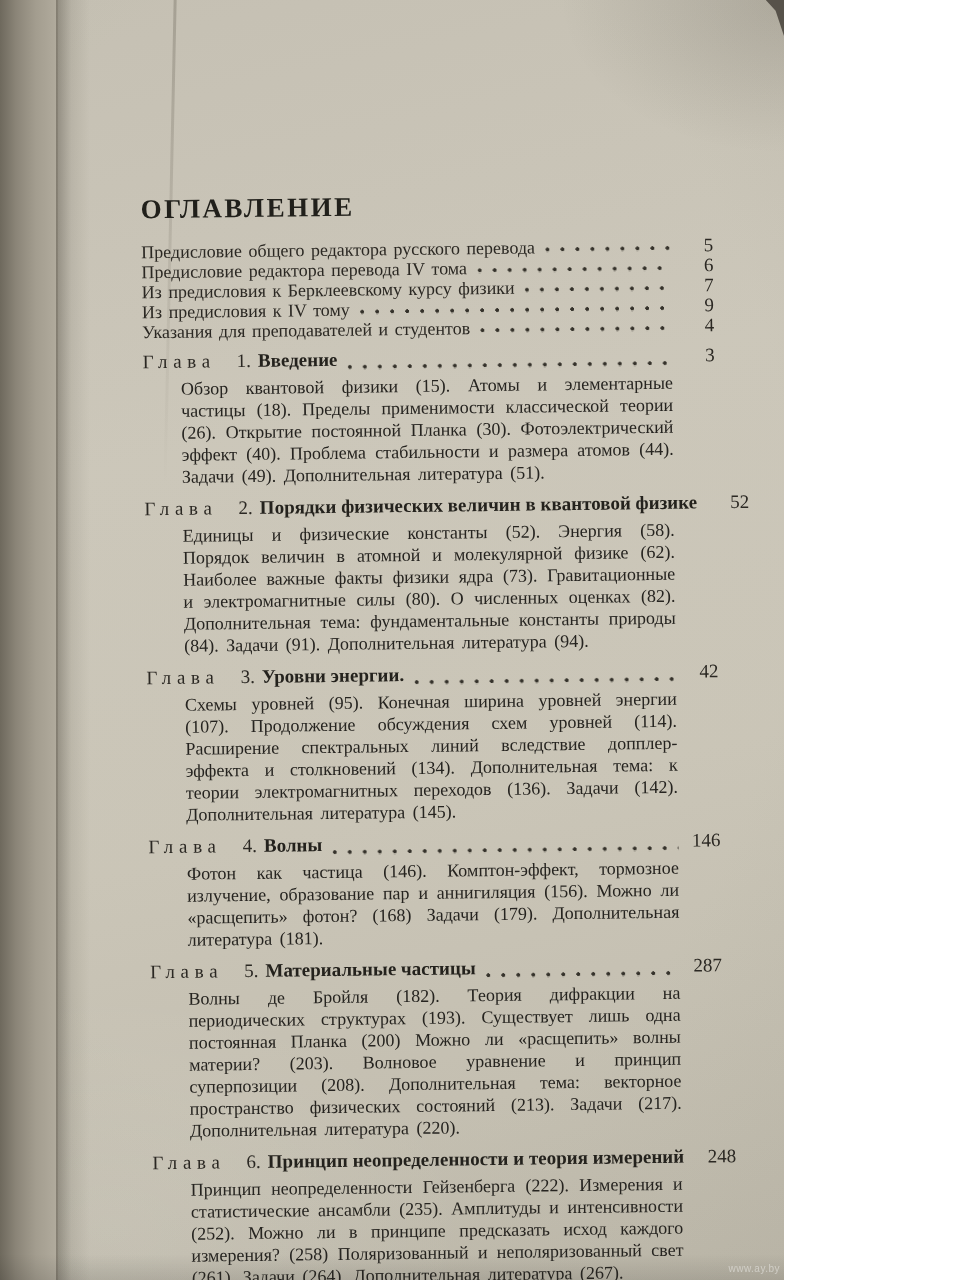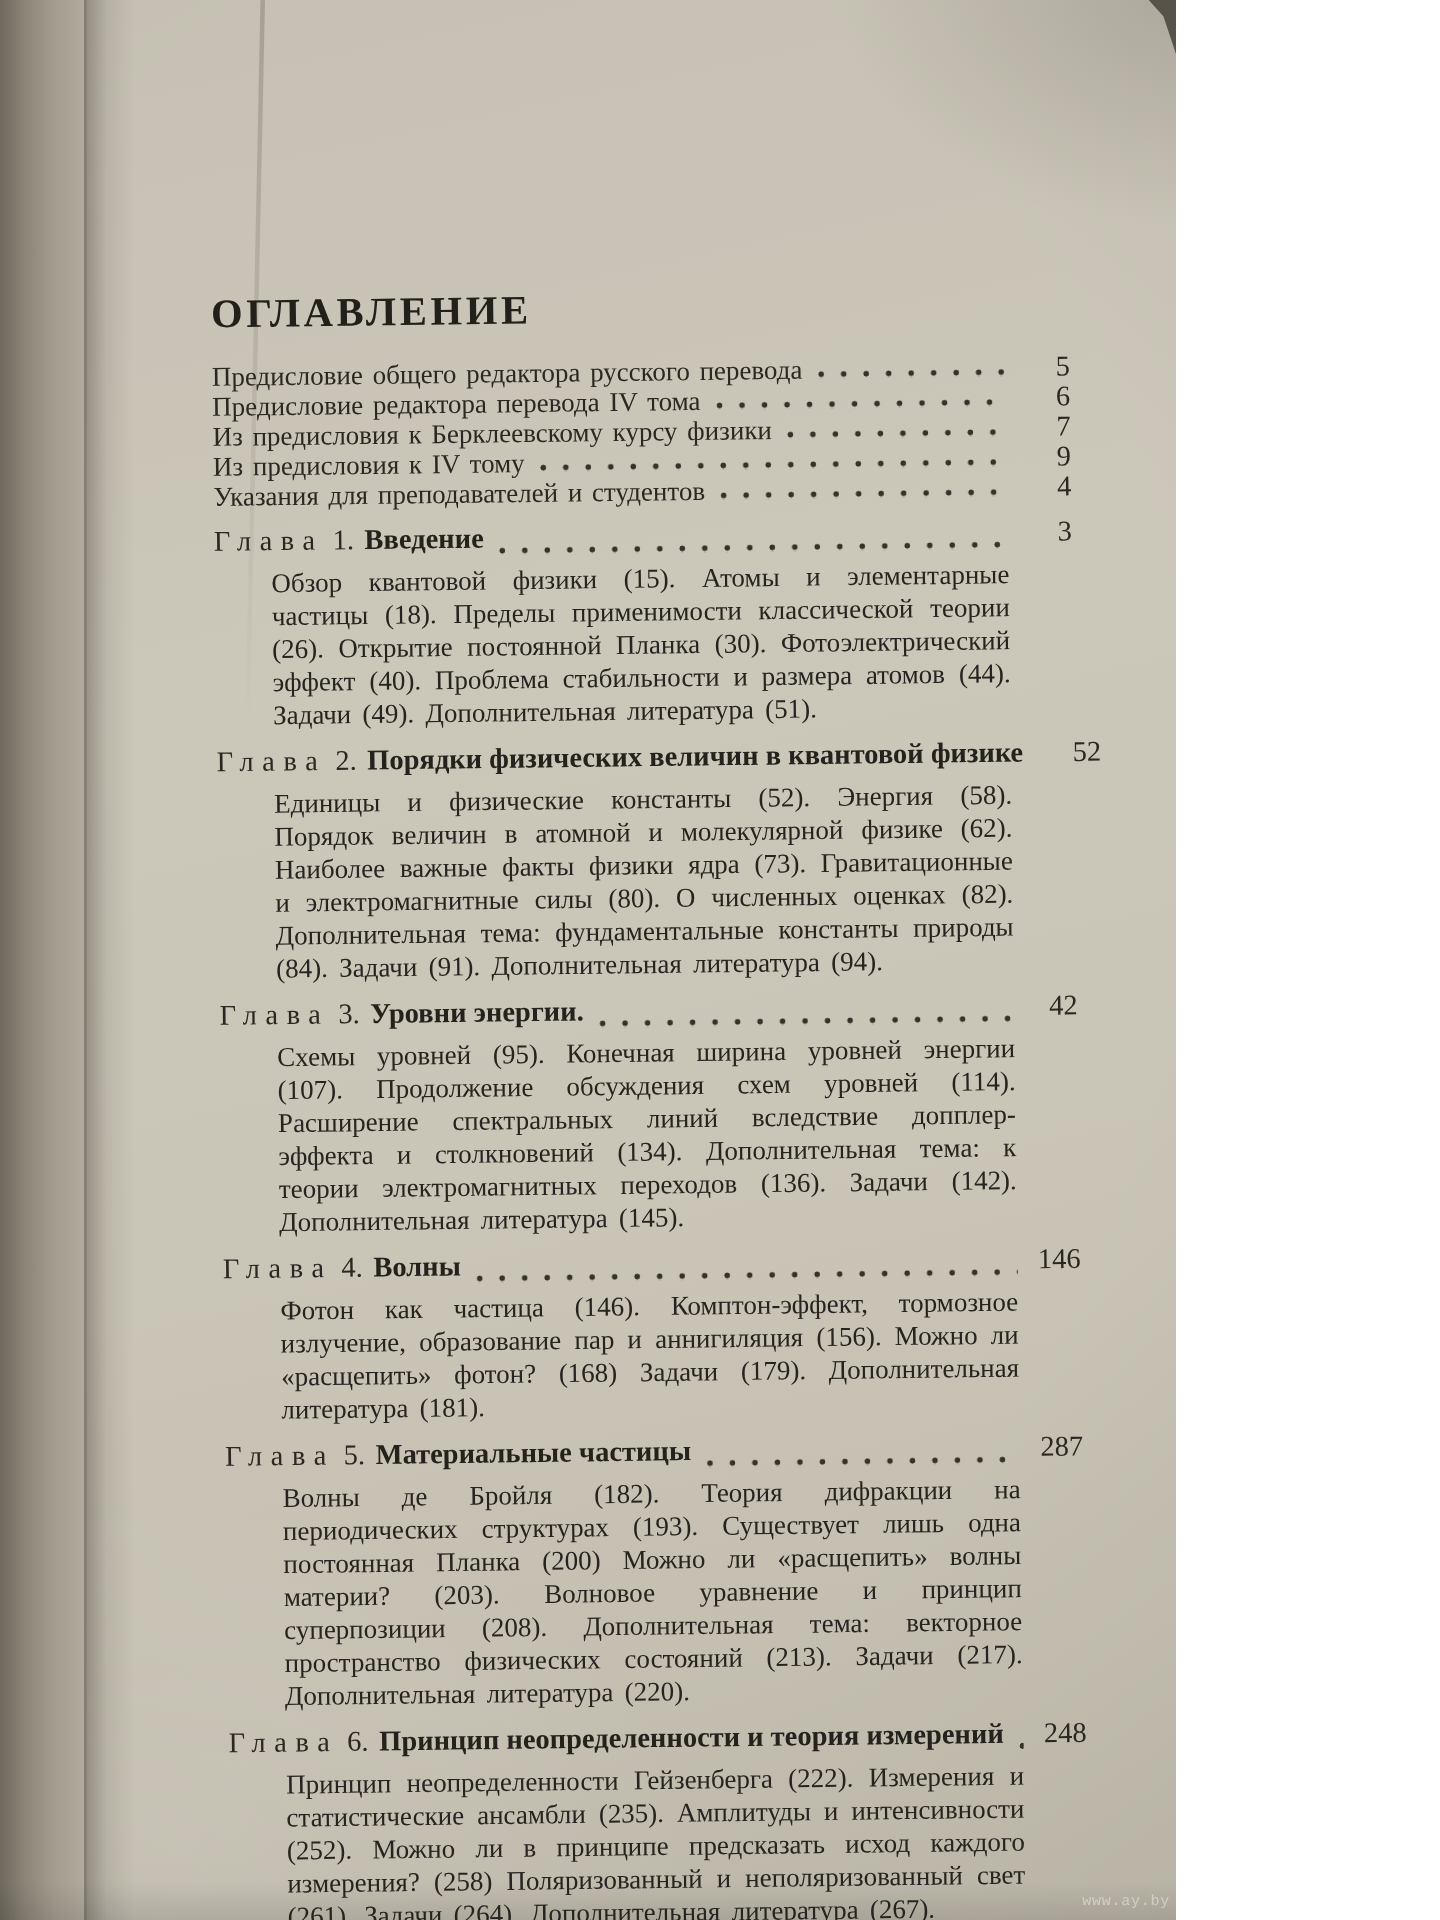--- a/index.html
+++ b/index.html
@@ -62,40 +62,40 @@
   .dots {
     flex: 1; align-self: flex-end;
     height: 5px; margin: 0 8px 4px 10px;
     background-image: radial-gradient(circle at 2.2px 2.2px, #35322b 1.7px, rgba(0,0,0,0) 2.1px);
     background-size: 15px 5px; background-repeat: repeat-x;
   }
   .pnum { min-width: 34px; text-align: right; font-size: 19px; white-space: nowrap; }
 
   .chapter { margin-top: 10px; }
   .chap-head { font-size: 19px; height: 25px; }
-  .chap-word { letter-spacing: 0.30em; margin-right: 6px; }
+  .chap-word { letter-spacing: 0.30em; margin-right: 21px; }
   .chap-num { margin-right: 7px; }
   .chap-title { font-weight: 700; color: #24221d; }
   .desc {
     margin: 2px 42px 0 38px;
     font-size: 18px; line-height: 22px;
     text-align: justify; word-spacing: 3px;
     color: #262420;
   }
 
   .footer {
     display: flex; justify-content: space-between; align-items: baseline;
     margin: 16px -40px 0 -34px;
   }
   .sig-mark { font-size: 17px; }
   .page-num { font-size: 20px; }
 
   .watermark {
     position: absolute; right: 4px; bottom: 6px;
-    font-family: Liberation Mono, monospace;
+    font-family: Liberation Sans, sans-serif;
     font-size: 10px; color: rgba(255,255,255,0.42);
     letter-spacing: 0.5px;
   }
 </style>
 </head>
 <body>
 
 <div class="photo">
   <div class="adjacent-page"></div>
   <div class="spine-crease"></div>

